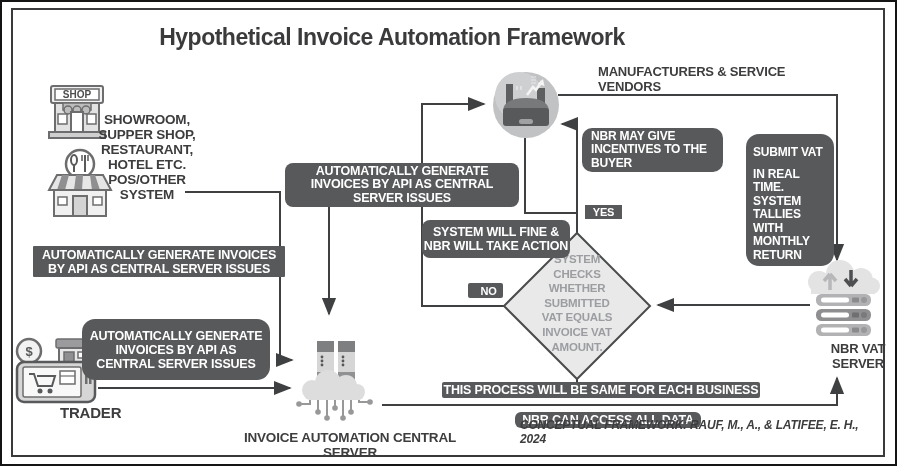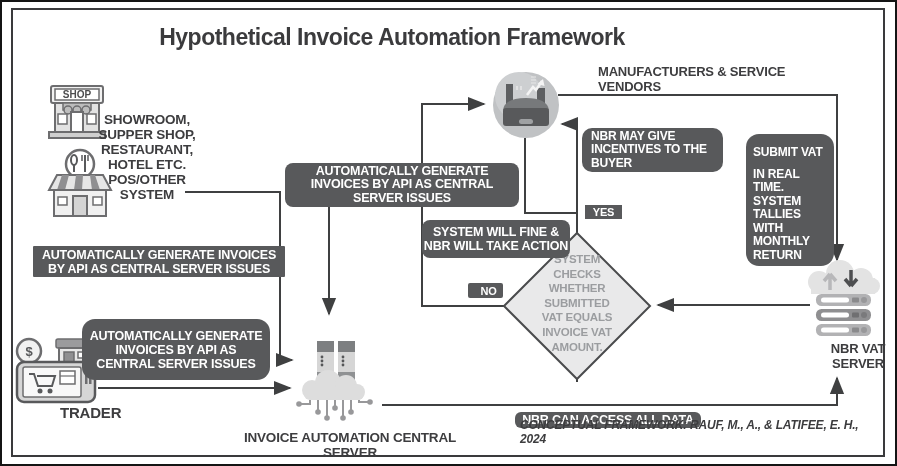--- a/index.html
+++ b/index.html
@@ -98,20 +98,21 @@
     <span>IN REAL
 TIME.
 SYSTEM
 TALLIES
 WITH
 MONTHLY
 RETURN</span>
   </div>
   <div id="yes-label" class="abs darkbox">YES</div>
   <div id="no-label" class="abs darkbox">NO</div>
+  <div id="bar-process" class="abs darkbox">THIS PROCESS WILL  BE SAME  FOR EACH  BUSINESS</div>
   <div id="bar-access" class="abs darkbox">NBR CAN ACCESS ALL  DATA</div>
 
   <div id="shops-label" class="abs plain">SHOWROOM,
 SUPPER SHOP,
 RESTAURANT,
 HOTEL ETC.
 POS/OTHER
 SYSTEM</div>
   <div id="trader-label" class="abs plain">TRADER</div>
   <div id="manufacturers-label" class="abs plain">MANUFACTURERS  &amp; SERVICE VENDORS</div>

